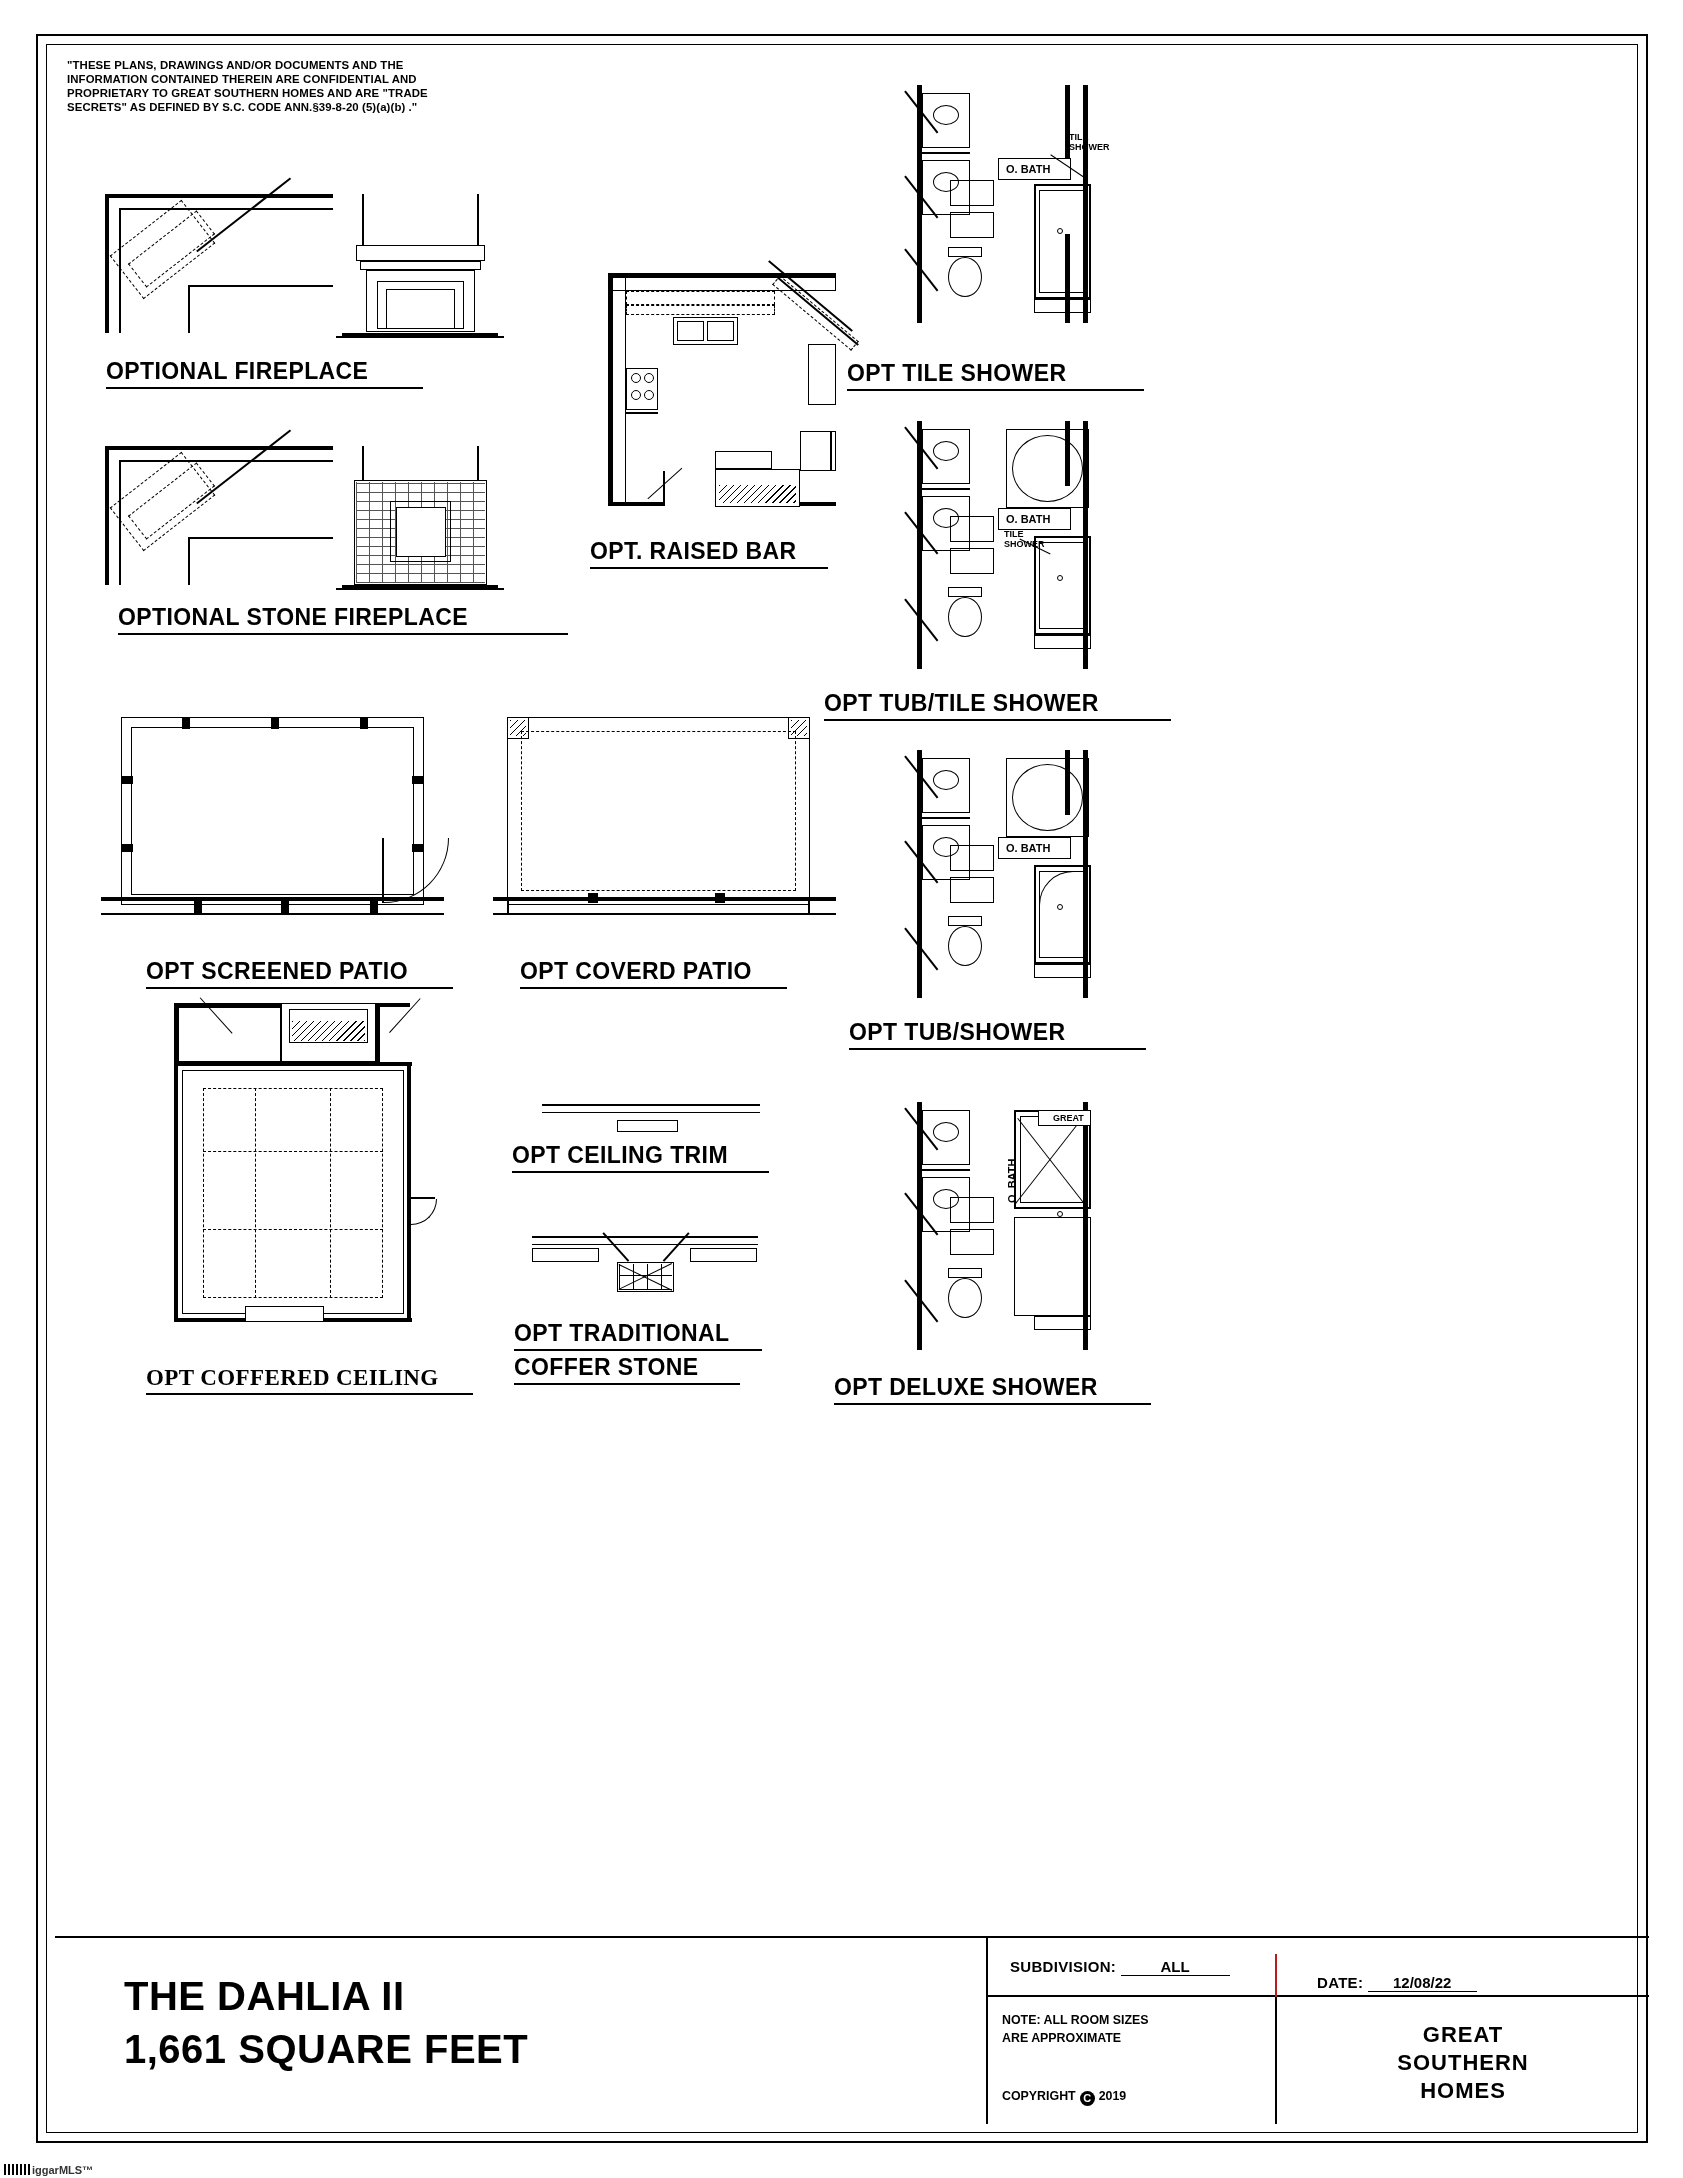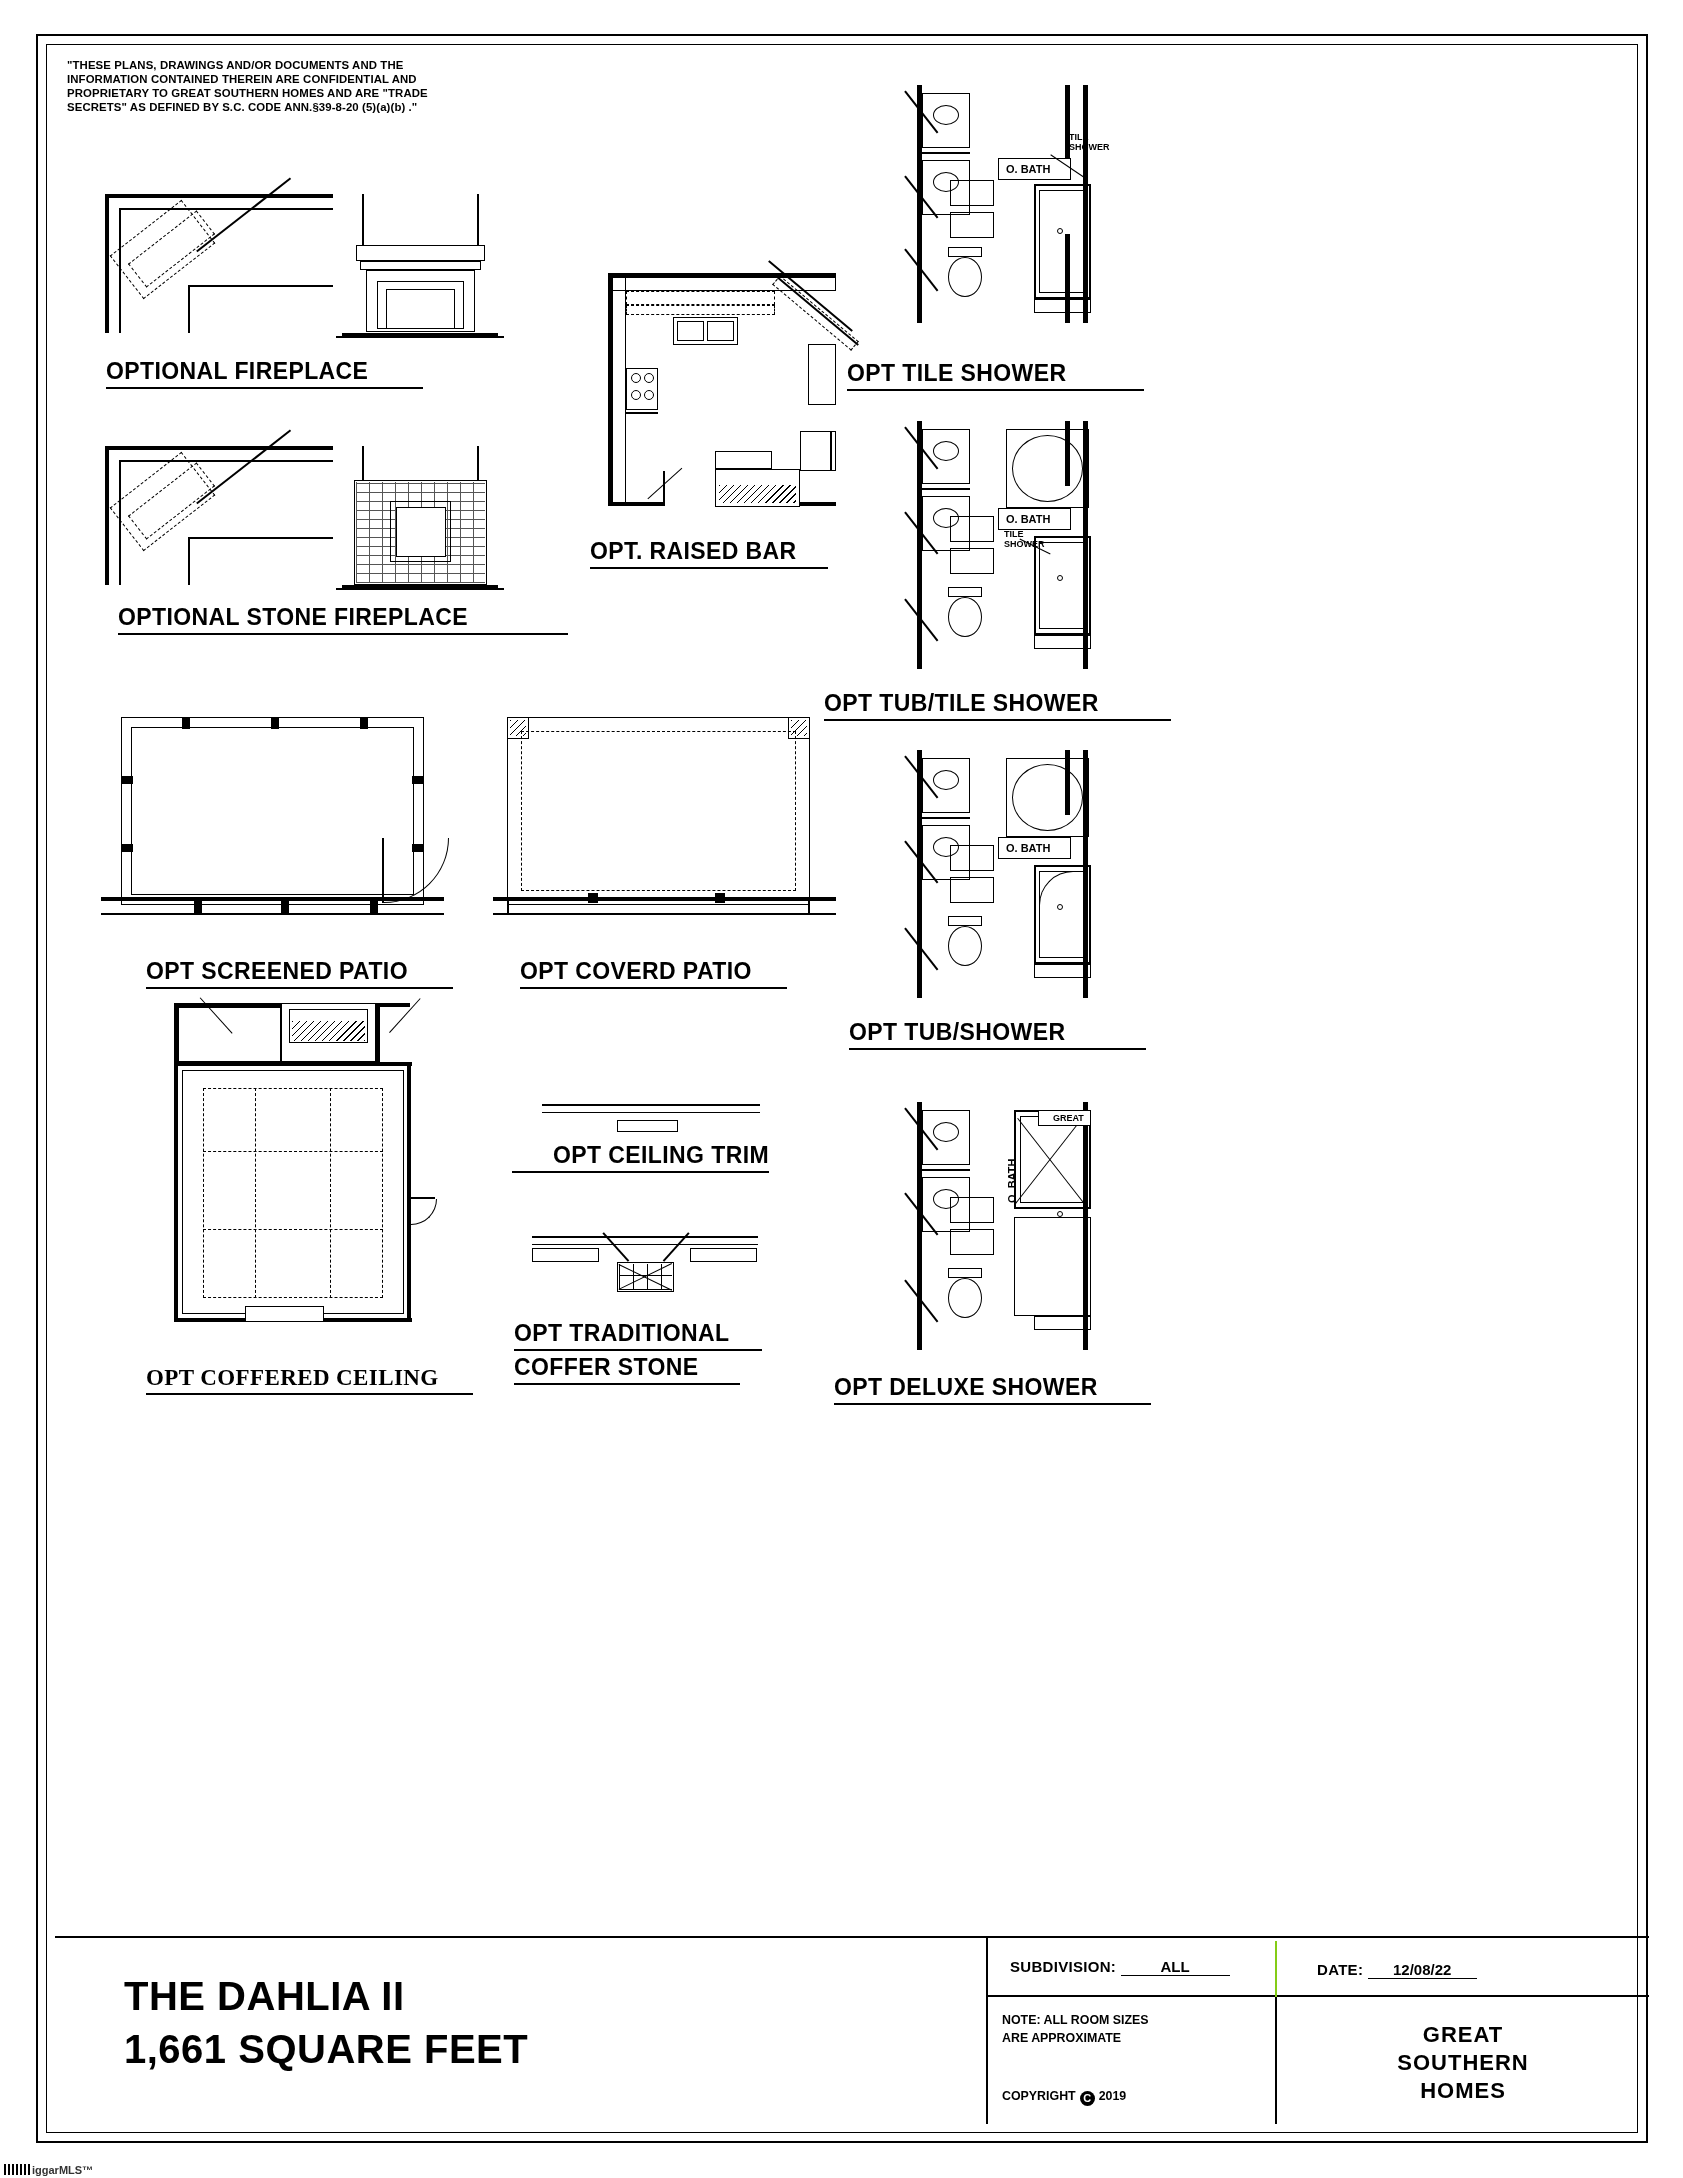--- a/index.html
+++ b/index.html
@@ -38,21 +38,21 @@
   .vtxt{position:absolute;font-size:11px;font-weight:700;transform:rotate(-90deg);transform-origin:left top;white-space:nowrap;}
 
   
   .tblock{position:absolute;left:8px;bottom:8px;width:1594px;height:188px;border-top:2px solid #000;box-sizing:border-box;}
   .tb-left{position:absolute;left:0;top:0;width:931px;height:100%;}
   .planname{position:absolute;left:69px;top:36px;font-size:40px;font-weight:bold;letter-spacing:0.5px;}
   .plansf{position:absolute;left:69px;top:89px;font-size:40px;font-weight:bold;letter-spacing:0.5px;}
   .tb-right{position:absolute;left:931px;top:0;right:0;height:100%;border-left:2px solid #000;box-sizing:border-box;}
   .tb-r1{position:absolute;left:0;top:0;right:0;height:59px;border-bottom:2px solid #000;box-sizing:border-box;}
   .tb-r1a{position:absolute;left:0;top:0;width:287px;height:100%;}
-  .tb-r1b{position:absolute;left:287px;top:3px;right:0;height:100%;border-left:2px solid #84cc16;box-sizing:border-box;}
+  .tb-r1b{position:absolute;left:287px;top:16px;right:0;height:100%;border-left:2px solid #b91c1c;box-sizing:border-box;}
   .lbl{font-size:15px;font-weight:bold;letter-spacing:0.3px;}
   .val{font-size:15px;font-weight:600;}
   .ul{border-bottom:1.6px solid #000;display:inline-block;min-width:109px;text-align:center;}
   .tb-r2a{position:absolute;left:0;top:59px;width:287px;bottom:0;}
   .tb-r2b{position:absolute;left:287px;top:59px;right:0;bottom:0;border-left:2px solid #000;box-sizing:border-box;}
   .note{position:absolute;left:14px;top:16px;font-size:12.4px;font-weight:700;line-height:1.25;}
   .copy{position:absolute;left:14px;bottom:18px;font-size:12.4px;font-weight:700;}
   .cmark{display:inline-block;width:15px;height:15px;border-radius:50%;background:#000;color:#fff;font-size:11px;line-height:15px;text-align:center;vertical-align:-2px;margin:0 4px;}
   .brand{position:absolute;left:0;right:0;top:24px;text-align:center;font-size:22px;font-weight:600;line-height:1.28;letter-spacing:1px;}
   .mls{position:absolute;left:4px;bottom:4px;font-size:11px;font-weight:700;color:#333;}
@@ -367,21 +367,21 @@
   </div>
   <div class="cap u" style="left:99px;top:1320px;width:327px;font-family:Liberation Serif, serif;">
      <span class="txt">OPT COFFERED CEILING</span>
   </div>
 
   <div class="dw" style="left:485px;top:1049px;width:248px;height:59px;">
      <div class="ln" style="left:10px;top:10px;width:218px;height:2px;"></div>
      <div class="ln" style="left:10px;top:18px;width:218px;height:1.4px;"></div>
      <div class="bx" style="left:85px;top:26px;width:61px;height:12px;"></div>
   </div>
-  <div class="cap u" style="left:465px;top:1097px;width:257px;text-align:right;">
+  <div class="cap u" style="left:465px;top:1097px;width:257px;">
      <span class="txt">OPT CEILING TRIM</span>
   </div>
 
   <div class="dw" style="left:475px;top:1173px;width:257px;height:89px;">
      <div class="ln" style="left:10px;top:18px;width:226px;height:2px;"></div>
      <div class="ln" style="left:10px;top:26px;width:226px;height:1.4px;"></div>
      <div class="bx" style="left:10px;top:30px;width:67px;height:14px;"></div>
      <div class="bx" style="left:168px;top:30px;width:67px;height:14px;"></div>
      <div class="ln rot" style="left:75px;top:28px;width:38px;height:1.6px;transform:rotate(48deg);"></div>
      <div class="ln rot" style="left:135px;top:28px;width:38px;height:1.6px;transform:rotate(-48deg);"></div>

